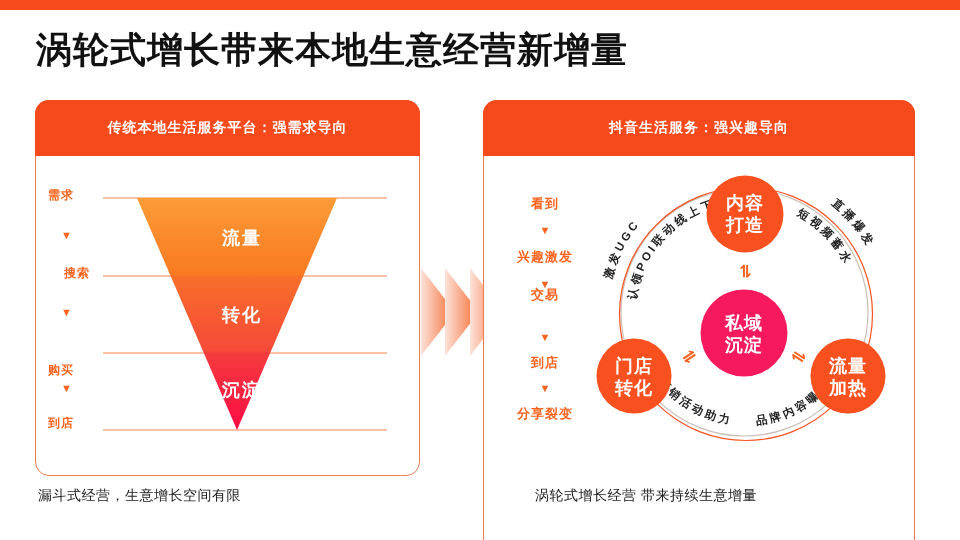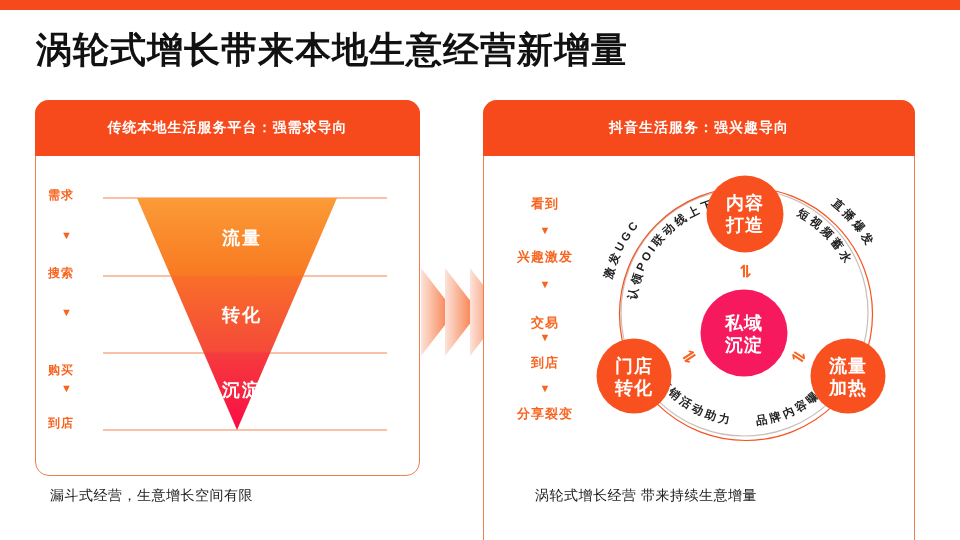--- a/index.html
+++ b/index.html
@@ -13,21 +13,21 @@
   .panel-right{left:483px;top:100px;width:432px;height:490px;}
   .panel-header{position:absolute;left:-1px;top:-1px;right:-1px;height:56px;background:#F74A1C;
          border-radius:14px 14px 0 0;color:#fff;font-size:14px;font-weight:700;
          display:flex;align-items:center;justify-content:center;letter-spacing:1px;text-align:right;}
   .step{position:absolute;color:#F8641F;font-size:12px;font-weight:700;letter-spacing:1px;}
   .step-arrow{position:absolute;color:#F8641F;font-size:11px;}
   .rstep{position:absolute;left:495px;width:100px;text-align:center;color:#F8641F;
          font-size:13px;font-weight:700;letter-spacing:1px;}
   .rstep-arrow{position:absolute;left:495px;width:100px;text-align:center;color:#F8641F;font-size:11px;}
   .caption{position:absolute;top:487px;font-size:14px;color:#1a1a1a;letter-spacing:0.5px;}
-  .cap-left{left:50px;text-align:right;}
+  .cap-left{left:38px;text-align:right;}
   .cap-right{left:535px;}
   svg{position:absolute;overflow:visible;}
   .svg-funnel{left:95px;top:190px;}
   .svg-chevrons{left:418px;top:258px;}
   .svg-turbine{left:585px;top:160px;}
   .band-label{fill:#ffffff;font-size:18px;font-weight:600;letter-spacing:2px;
          font-family:"Liberation Sans",sans-serif;}
   .node-label{fill:#ffffff;font-size:18px;font-weight:600;letter-spacing:1px;
          font-family:"Liberation Sans",sans-serif;}
   .arc-label{fill:#222;font-size:11.5px;font-weight:600;letter-spacing:3px;
@@ -41,21 +41,21 @@
 
   <div class="topbar"></div>
   <h1 class="title">涡轮式增长带来本地生意经营新增量</h1>
 
   <section class="panel panel-left">
     <header class="panel-header">传统本地生活服务平台：强需求导向</header>
   </section>
 
   <span class="step" style="left:48px;top:187px;">需求</span>
   <span class="step-arrow" style="left:61px;top:229px;">▼</span>
-  <span class="step" style="left:48px;top:265px;text-align:center;">搜索</span>
+  <span class="step" style="left:64px;top:265px;text-align:center;">搜索</span>
   <span class="step-arrow" style="left:61px;top:306px;">▼</span>
   <span class="step" style="left:48px;top:342px;margin-top:20px;">购买</span>
   <span class="step-arrow" style="left:61px;top:382px;">▼</span>
   <span class="step" style="left:48px;top:415px;">到店</span>
 
   <svg class="svg-funnel" width="310" height="250" viewBox="0 0 310 250">
     <defs>
       <linearGradient id="funnelGrad" x1="0" y1="0" x2="0" y2="1">
         <stop offset="0" stop-color="#FB9B37"></stop>
         <stop offset="0.33" stop-color="#F97A22"></stop>
@@ -92,21 +92,21 @@
   </svg>
 
   <section class="panel panel-right">
     <header class="panel-header">抖音生活服务：强兴趣导向</header>
   </section>
 
   <div class="rstep" style="top:195px;">看到</div>
   <div class="rstep-arrow" style="top:224px;">▼</div>
   <div class="rstep" style="top:248px;">兴趣激发</div>
   <div class="rstep-arrow" style="top:278px;">▼</div>
-  <div class="rstep" style="top:314px;">交易</div>
+  <div class="rstep" style="top:286px;">交易</div>
   <div class="rstep-arrow" style="top:331px;">▼</div>
   <div class="rstep" style="top:354px;">到店</div>
   <div class="rstep-arrow" style="top:382px;">▼</div>
   <div class="rstep" style="top:405px;">分享裂变</div>
 
   <svg class="svg-turbine" width="340" height="305" viewBox="0 0 340 305">
     <defs>
       <path id="outerTop" d="M 22 154 A 139 139 0 0 1 300 154" fill="none"></path>
       <path id="innerTop" d="M 50 154 A 111 111 0 0 1 272 154" fill="none"></path>
       <path id="innerBottom" d="M 50 154 A 111 111 0 0 0 272 154" fill="none"></path>

